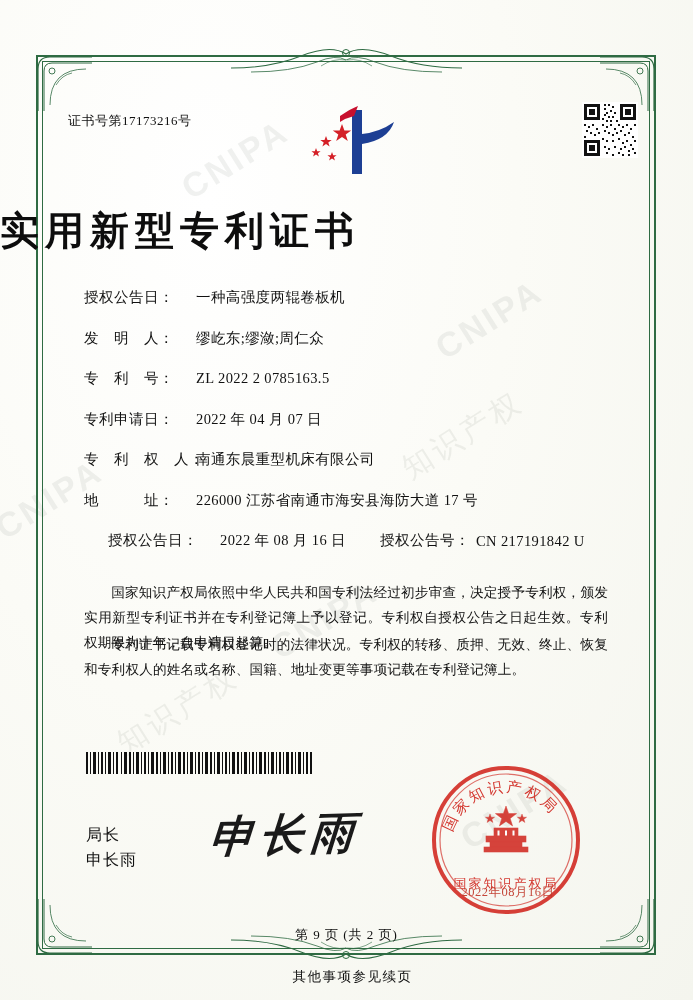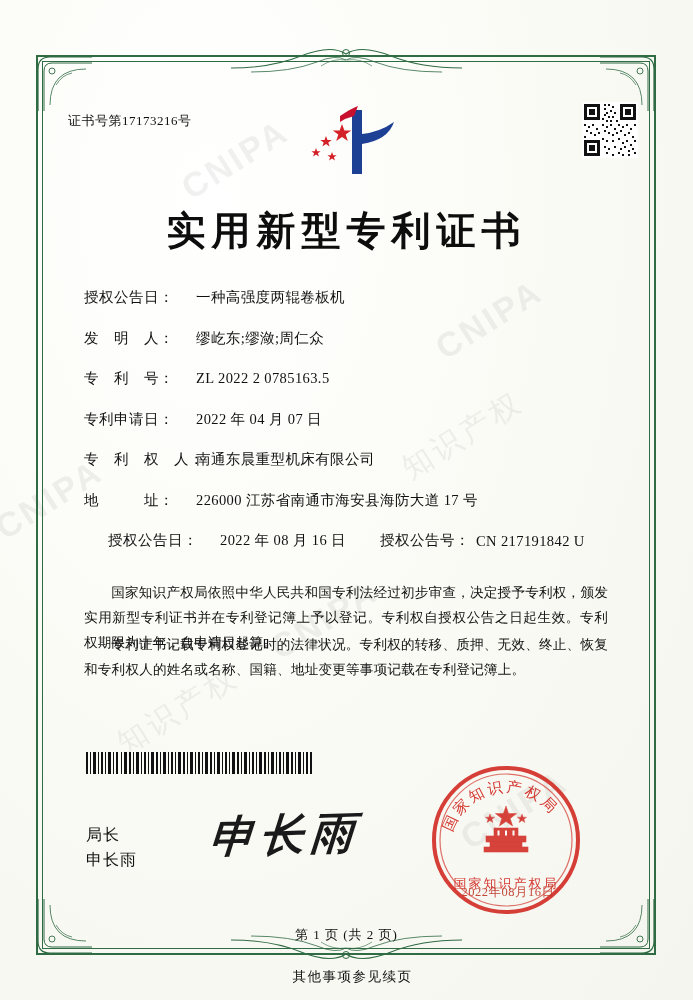--- a/index.html
+++ b/index.html
@@ -126,21 +126,20 @@
     font-size: 13px;
     color: #111;
     letter-spacing: 0.5px;
   }
 
   .title {
     position: absolute;
     left: 0;
     right: 0;
     top: 204px;
-    text-align: center;
     font-size: 39px;
     font-weight: bold;
     letter-spacing: 6px;
     color: #0d0d0d;
     font-family: "Liberation Serif", serif;
   }
 
   .fields {
     position: absolute;
     left: 84px;
@@ -563,15 +562,15 @@
         <rect x="84" y="68" width="3" height="6" fill="#fff"></rect>
       </g>
       <text font-size="15" fill="#d0241c" font-family="'Liberation Serif', serif" letter-spacing="3" opacity="0.9">
         <textPath href="#sealArcText" startOffset="9%">国家知识产权局</textPath>
       </text>
       <text x="78" y="126" text-anchor="middle" font-size="13" fill="#d0241c" font-family="'Liberation Serif', serif" letter-spacing="2" opacity="0.9">国家知识产权局</text>
     </svg>
   </div>
   <div class="seal-date">2022年08月16日</div>
 
-  <div class="page-num">第 1 页 (共 2 页)</div>
+  <div class="page-num">第 9 页 (共 2 页)</div>
   <div class="footnote">其他事项参见续页</div>
 </div>
 
 </body></html>

